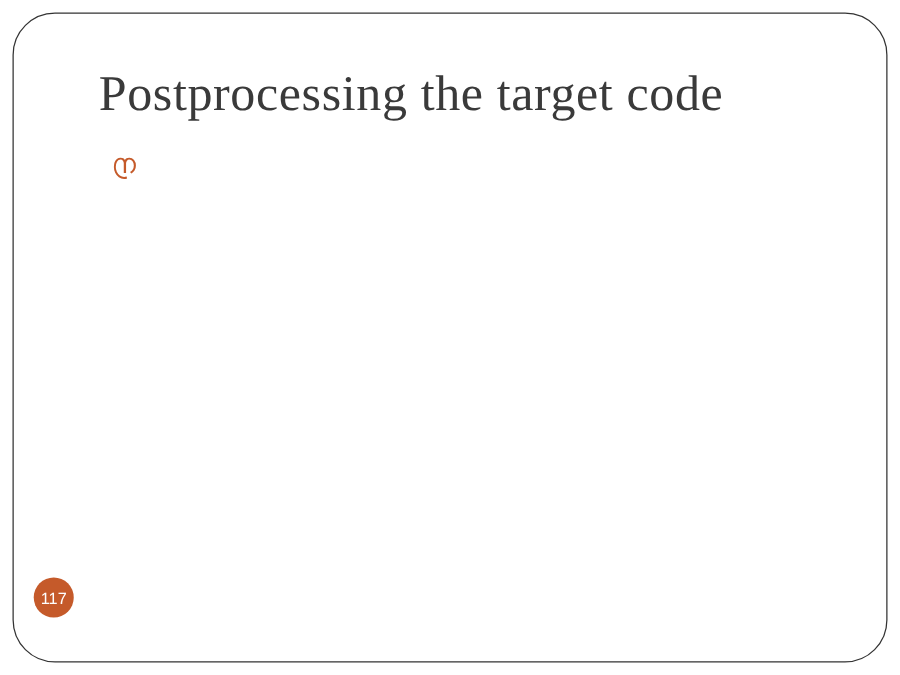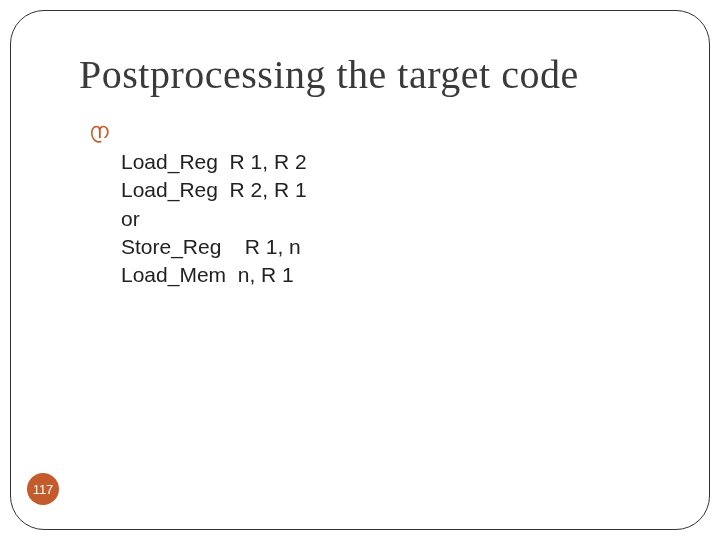--- a/index.html
+++ b/index.html
@@ -51,21 +51,21 @@
   .code-block {
     margin-left: 60px;
     font-size: 21px;
     color: #222;
     line-height: 1.35;
   }
   .code-line { white-space: pre; }
   .page-badge {
     position: absolute;
     left: 16px;
-    bottom: 24px;
+    bottom: 35px;
     width: 32px;
     height: 32px;
     background: #c55a2a;
     color: #fff;
     border-radius: 50%;
     display: flex;
     align-items: center;
     justify-content: center;
     font-size: 13px;
   }
@@ -74,25 +74,18 @@
 <body>
 
 <div class="slide-frame">
 
   <h1 class="title">Postprocessing the target code</h1>
 
   <div class="bullet-row">
     <span class="bullet-icon">൱</span>
   </div>
 
-  <div class="code-block">
-    <div class="code-line">Load_Reg  R 1, R 2</div>
-    <div class="code-line">Load_Reg  R 2, R 1</div>
-    <div class="code-line">or</div>
-    <div class="code-line">Store_Reg    R 1, n</div>
-    <div class="code-line">Load_Mem  n, R 1</div>
-  </div>
 
   <div class="page-badge">
     <span>117</span>
   </div>
 
 </div>
 
 </body></html>

